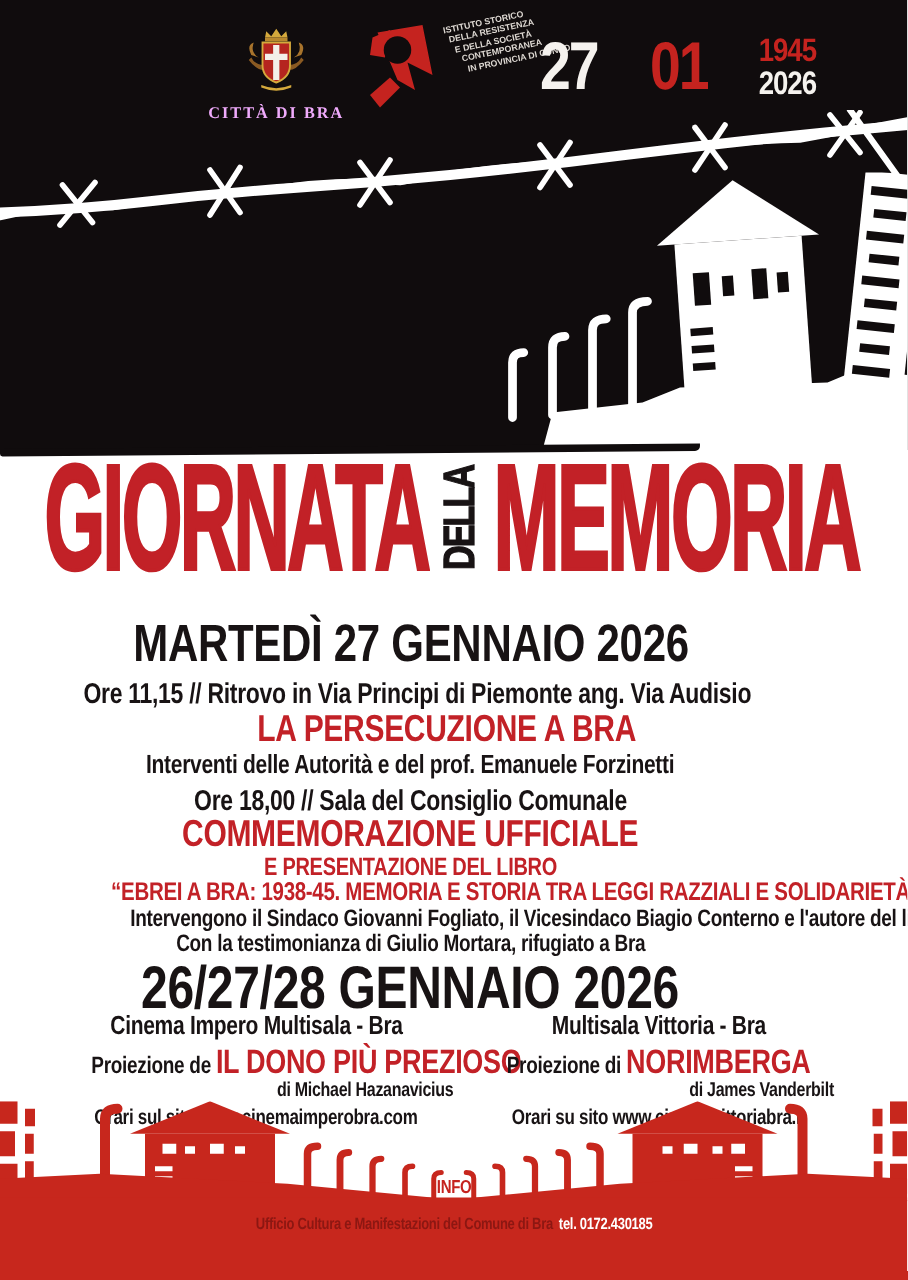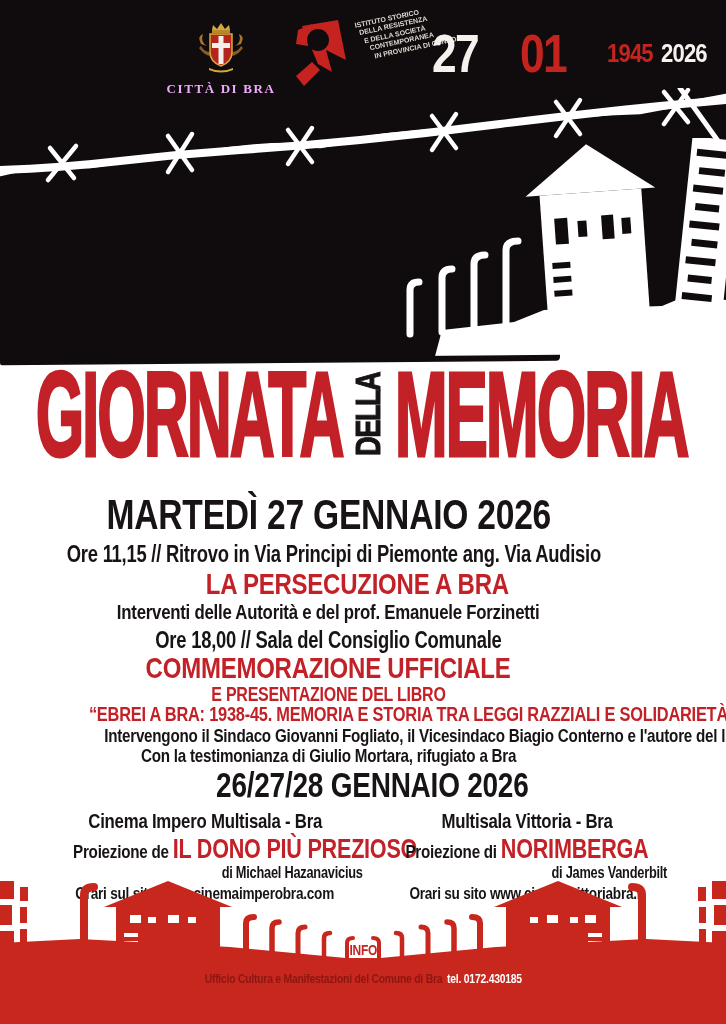--- a/index.html
+++ b/index.html
@@ -18,21 +18,21 @@
   .inst-logo{position:absolute;left:292px;top:16px;width:180px;height:80px;}
   .inst-glyph{position:absolute;left:0;top:4px;}
   .inst-text{position:absolute;left:62px;top:6px;color:#ddd8d2;font-size:7px;font-weight:bold;line-height:1.2;transform:rotate(-12deg);transform-origin:0 0;white-space:nowrap;}
   .inst-text div:nth-child(2){margin-left:3px;}
   .inst-text div:nth-child(3){margin-left:6px;}
   .inst-text div:nth-child(4){margin-left:10px;}
   .inst-text div:nth-child(5){margin-left:13px;}
   .date-block{position:absolute;left:427px;top:26px;display:flex;align-items:center;line-height:1;gap:32px;}
   .date-big{font-size:54px;font-weight:bold;letter-spacing:-2px;display:inline-block;transform:scaleX(0.82);transform-origin:50% 50%;}
   .d-white{color:#f5f2ee;} .d-red{color:#c5231f;}
-  .date-years{display:flex;flex-direction:row;margin-left:4px;font-weight:bold;font-size:26px;letter-spacing:-1px;}
+  .date-years{display:flex;flex-direction:column;margin-left:4px;font-weight:bold;font-size:26px;letter-spacing:-1px;}
   .date-years span{display:inline-block;transform:scaleX(0.85);transform-origin:0 50%;}
   
   .title-row{position:absolute;left:0;top:366px;width:726px;height:96px;display:flex;align-items:center;justify-content:center;}
   .word-box{display:flex;align-items:center;justify-content:center;height:96px;overflow:visible;}
   .w-giornata{width:316px;} .w-memoria{width:308px;}
   .big-word{font-size:120px;font-weight:bold;line-height:1;letter-spacing:-4px;color:#c22127;-webkit-text-stroke:3px #c22127;white-space:nowrap;display:inline-block;transform-origin:50% 50%;}
   .w-giornata .big-word{transform:scaleX(0.52);}
   .w-memoria .big-word{transform:scaleX(0.53);}
   .w-della{width:40px;display:flex;align-items:center;justify-content:center;}
   .della{writing-mode:vertical-rl;transform:rotate(180deg) scaleY(0.78);transform-origin:50% 50%;font-size:35px;font-weight:bold;letter-spacing:-2px;color:#181314;line-height:1;-webkit-text-stroke:1px #181314;}
@@ -43,21 +43,21 @@
   .l-martedi{top:494px;font-size:42px;}
   .l-ore1{top:543px;font-size:23px;}
   .l-persec{top:569px;font-size:30px;padding-left:29px;}
   .l-interv1{top:601px;font-size:21px;}
   .l-ore2{top:629px;font-size:23px;}
   .l-comm{top:653px;font-size:30px;}
   .l-pres{top:684px;font-size:20px;}
   .l-ebrei{top:704px;font-size:20.5px;}
   .l-interv2{top:726px;font-size:19px;}
   .l-testim{top:746px;font-size:19px;}
-  .l-date2{top:767px;font-size:35px;padding-left:44px;}
+  .l-date2{top:767px;font-size:48px;}
   
   .col{position:absolute;top:810px;text-align:center;font-weight:bold;color:#181314;white-space:nowrap;}
   .col-left{left:30px;width:350px;}
   .col-right{left:372px;width:310px;}
   .venue{font-size:21px;line-height:1;margin-bottom:4px;}
   .film-line{font-size:19px;line-height:1.05;margin-bottom:2px;}
   .film-line .film{font-size:27px;}
   .director{font-size:16px;line-height:1;margin-bottom:4px;text-align:right;}
   .schedule{font-size:17px;line-height:1;}
   

